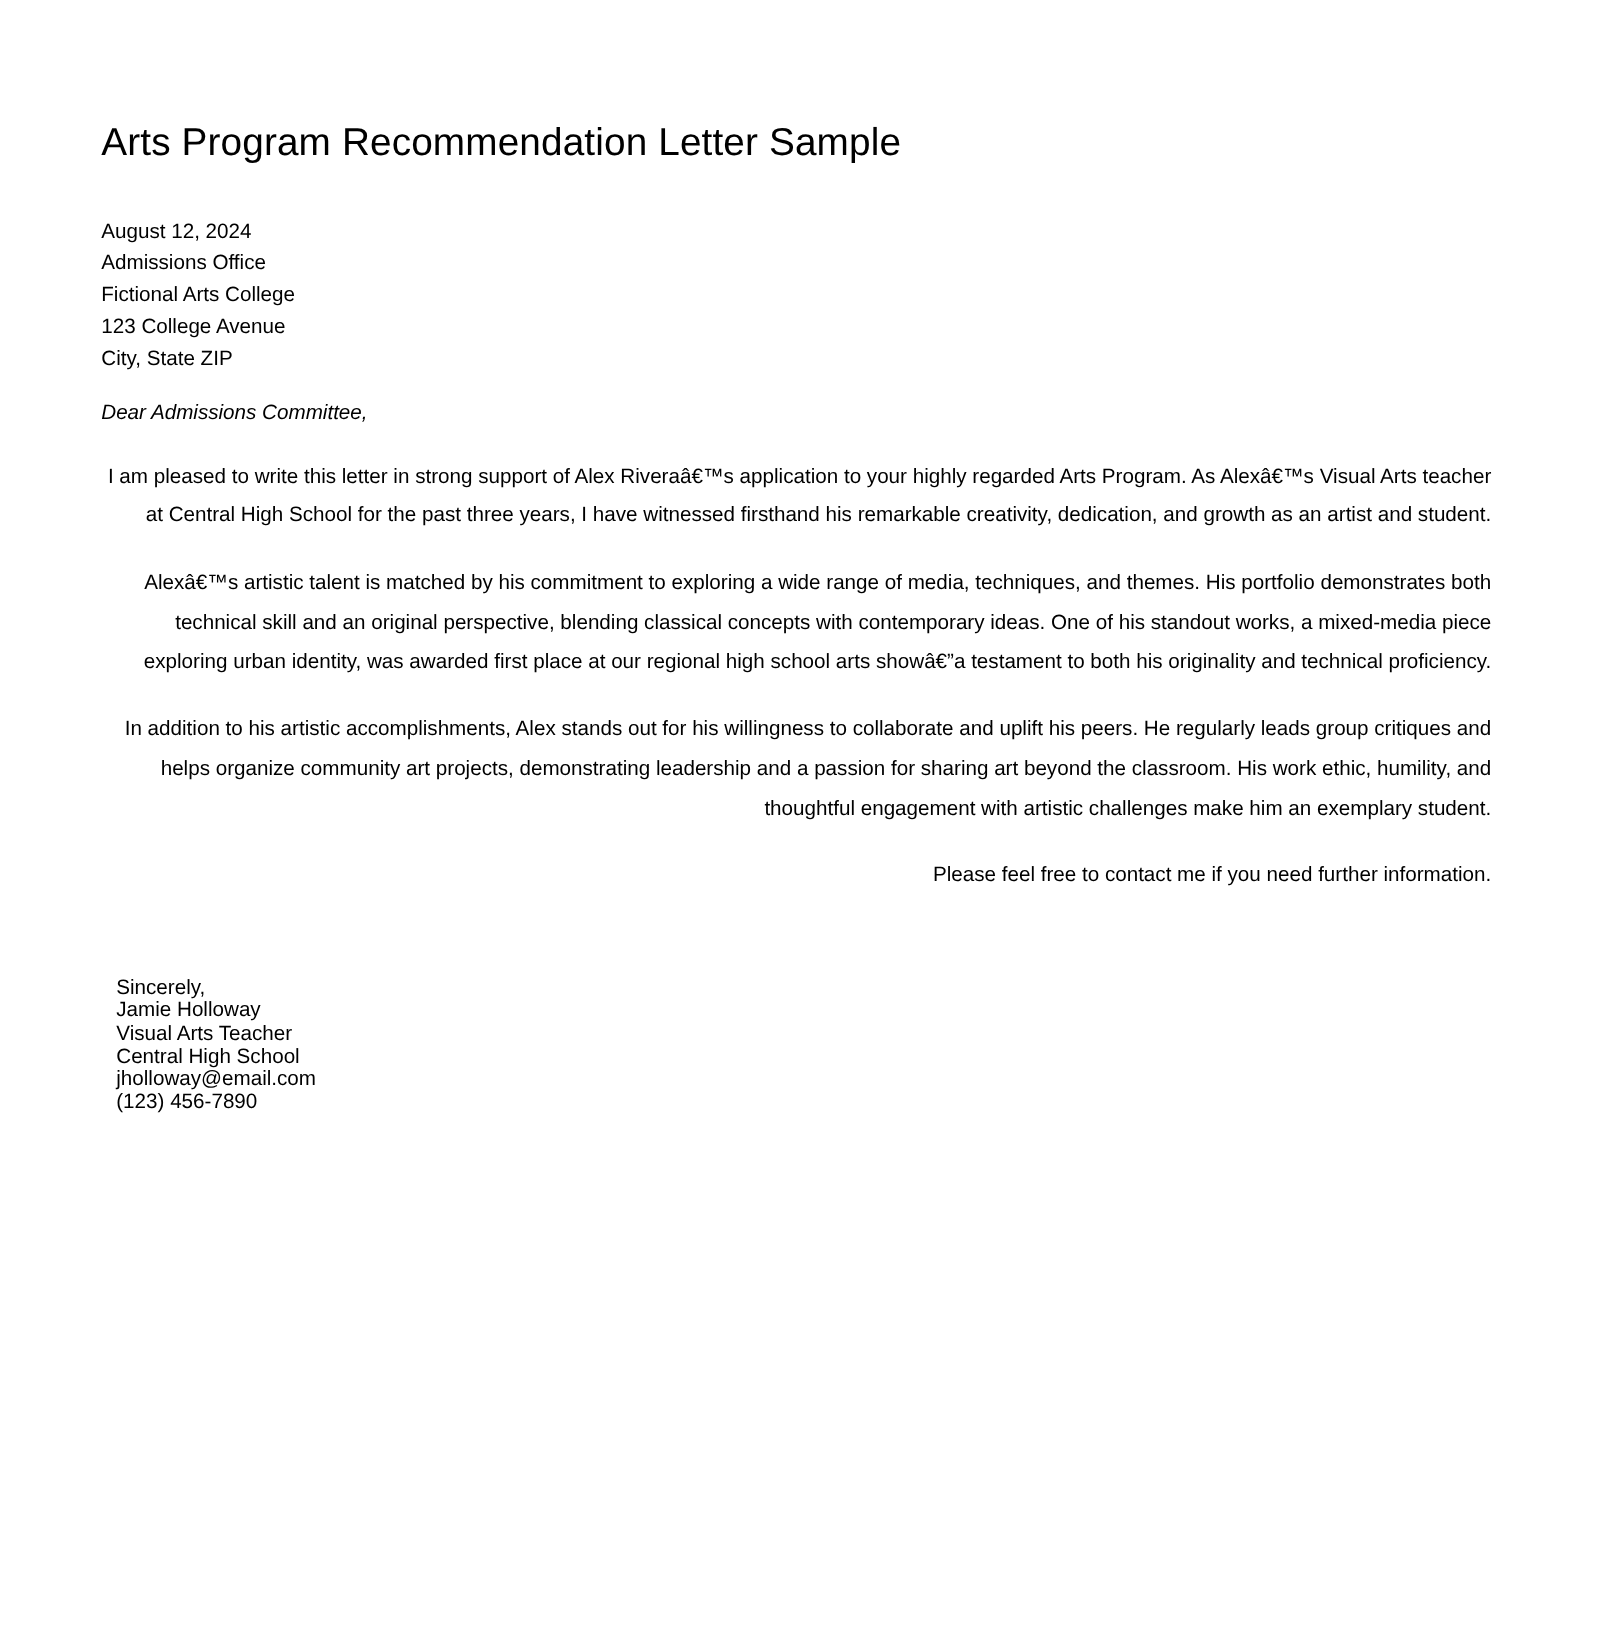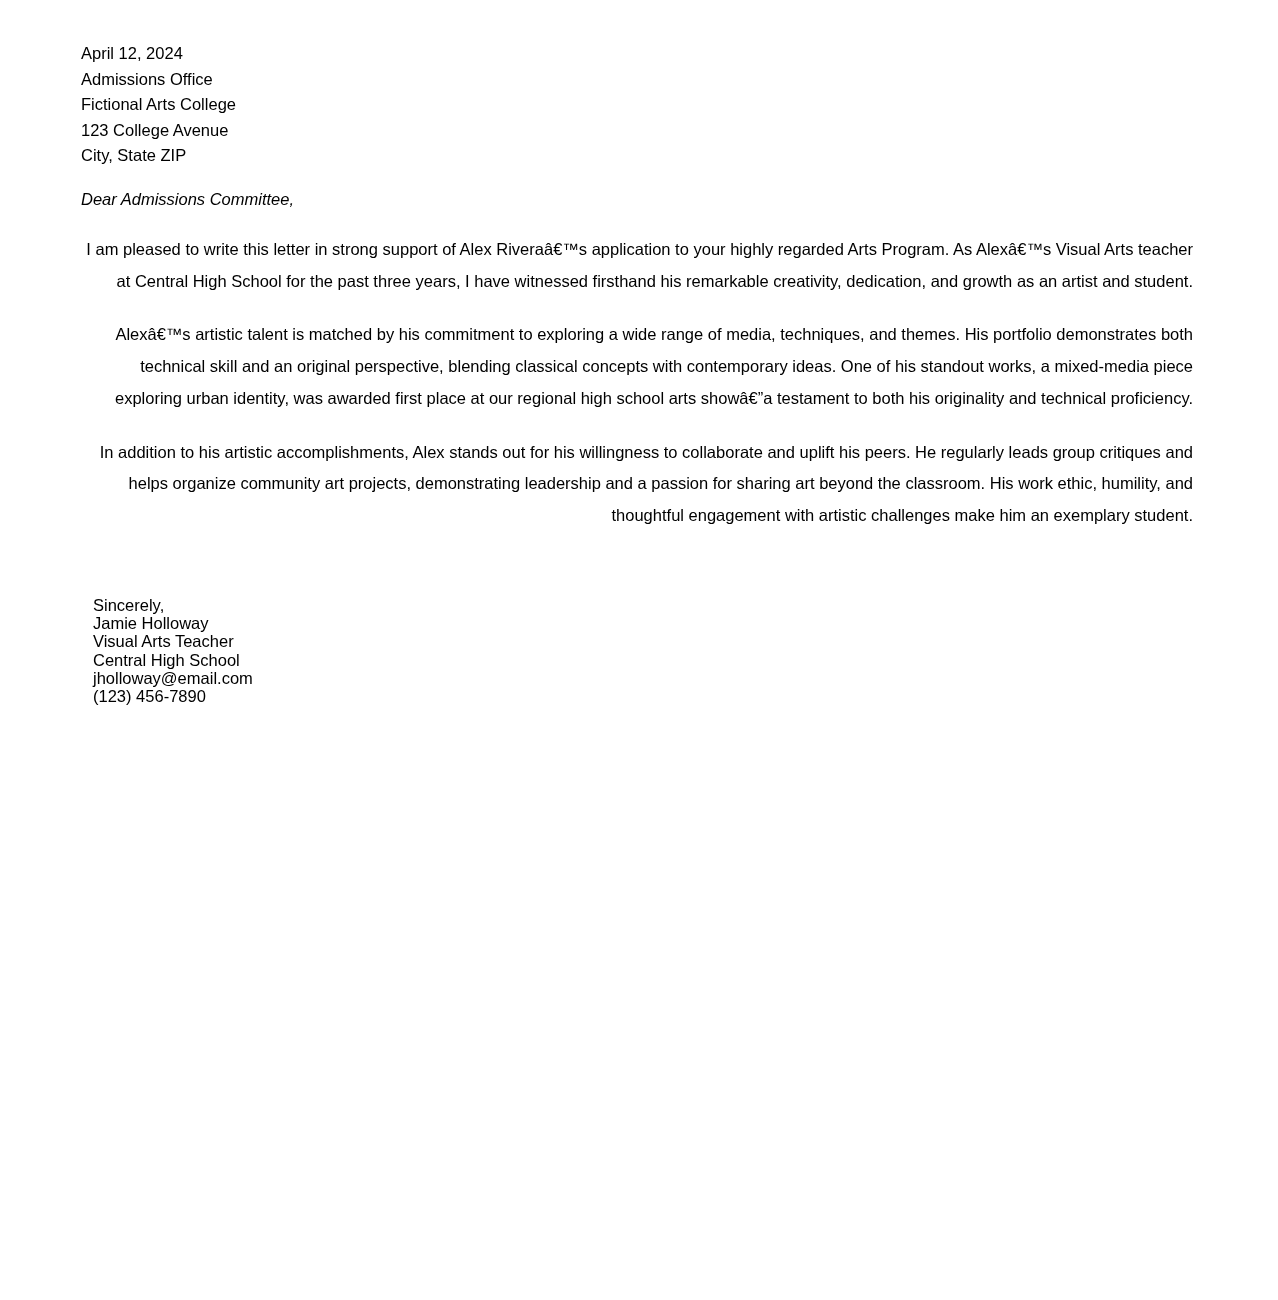--- a/index.html
+++ b/index.html
@@ -55,36 +55,38 @@
     font-size: 16.5px;
     line-height: 18.3px;
     white-space: pre-line;
   }
 </style>
 </head>
 <body>
 
 <div class="page">
 
+  <h1 class="doc-title">Arts Program Recommendation Letter Sample</h1>
 
-  <p class="addr-block">April 12, 2024
+  <p class="addr-block">August 12, 2024
 Admissions Office
 Fictional Arts College
 123 College Avenue
 City, State ZIP</p>
 
   <p class="salutation">Dear Admissions Committee,</p>
 
   <p class="body-par">I am pleased to write this letter in strong support of Alex Riveraâ€™s application to your highly regarded Arts Program. As Alexâ€™s Visual Arts teacher at Central High School for the past three years, I have witnessed firsthand his remarkable creativity, dedication, and growth as an artist and student.</p>
 
   <p class="body-par">Alexâ€™s artistic talent is matched by his commitment to exploring a wide range of media, techniques, and themes. His portfolio demonstrates both technical skill and an original perspective, blending classical concepts with contemporary ideas. One of his standout works, a mixed-media piece exploring urban identity, was awarded first place at our regional high school arts showâ€”a testament to both his originality and technical proficiency.</p>
 
   <p class="body-par">In addition to his artistic accomplishments, Alex stands out for his willingness to collaborate and uplift his peers. He regularly leads group critiques and helps organize community art projects, demonstrating leadership and a passion for sharing art beyond the classroom. His work ethic, humility, and thoughtful engagement with artistic challenges make him an exemplary student.</p>
 
 
+  <p class="body-par">Please feel free to contact me if you need further information.</p>
 
   <p class="sig-block">Sincerely,
 Jamie Holloway
 Visual Arts Teacher
 Central High School
 jholloway@email.com
 (123) 456-7890</p>
 
 </div>
 

